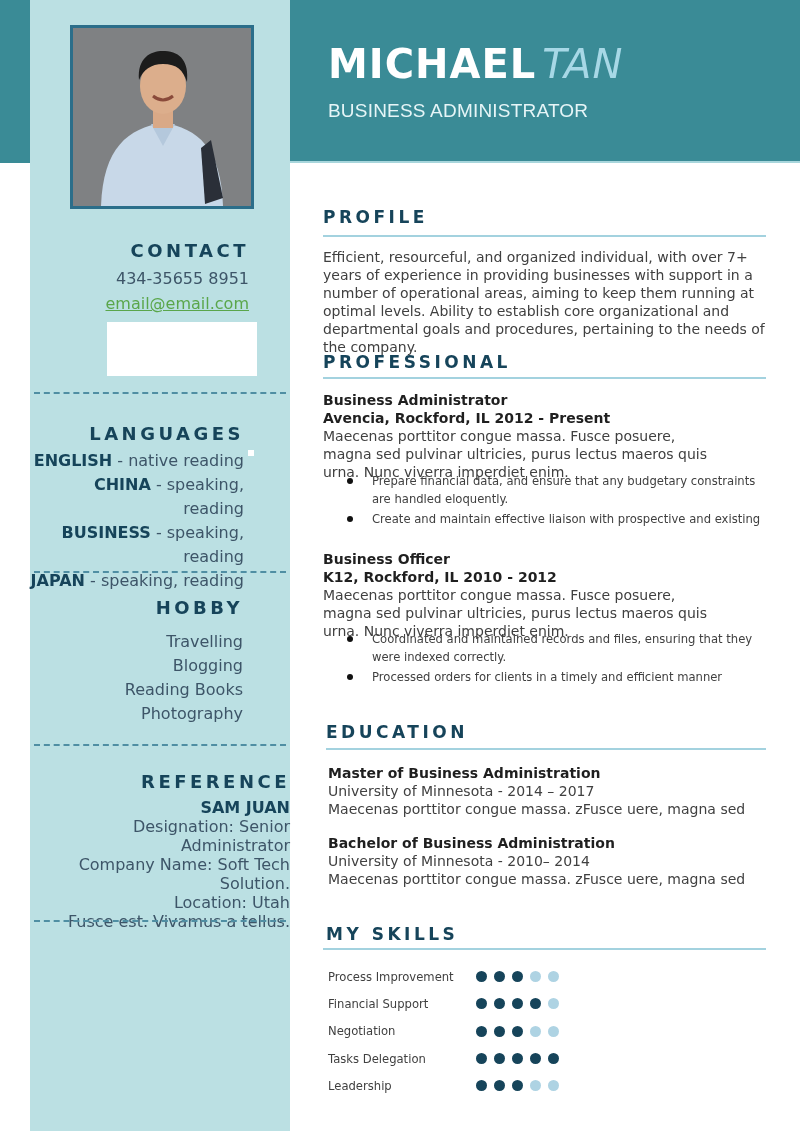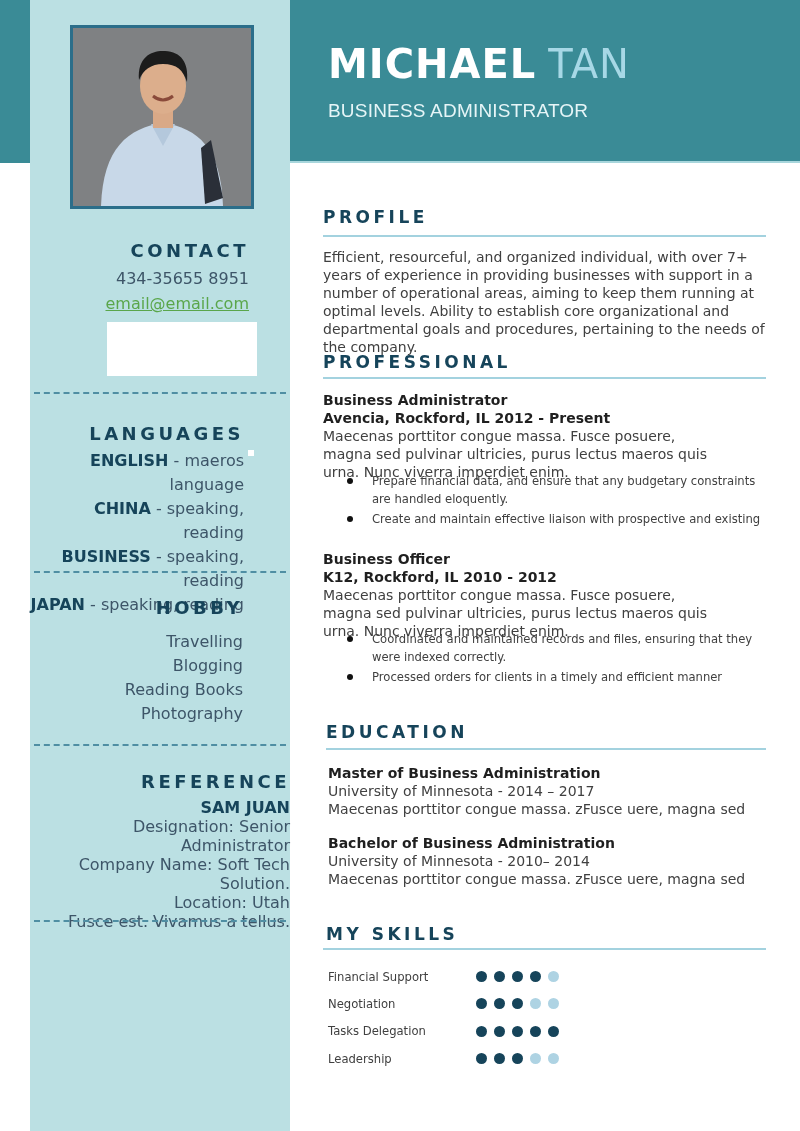--- a/index.html
+++ b/index.html
@@ -5,21 +5,21 @@
   * { margin:0; padding:0; box-sizing:border-box; }
   html, body { width:800px; height:1131px; background:#ffffff; overflow:hidden; }
   body { position:relative; font-family:"Liberation Sans", sans-serif; color:#3a3a3a; }
 
   .band-left { position:absolute; left:0; top:0; width:30px; height:163px; background:#3a8b96; }
   .sidebar { position:absolute; left:30px; top:0; width:260px; height:1131px; background:#bbe0e3; }
   .header { position:absolute; left:290px; top:0; width:510px; height:163px; background:#3a8b96; border-bottom:2px solid #a8d6dc; }
 
   .name { position:absolute; left:38px; top:40px; font-family:"DejaVu Sans", sans-serif; font-size:40px; letter-spacing:1px; line-height:48px; white-space:nowrap; }
   .name .first { color:#ffffff; font-weight:bold; }
-  .name .last { color:#a7d8e6; font-weight:normal; margin-left:12px; }
+  .name .last { color:#a7d8e6; font-weight:normal; margin-left:6px;font-style:italic; }
   .job-title { position:absolute; left:38px; top:100px; font-size:19px; color:#e6f5f7; letter-spacing:0.2px; }
 
   .photo { position:absolute; left:70px; top:25px; width:184px; height:184px; border:3px solid #2b6e8a; background:#808284; overflow:hidden; }
 
   .side-section { position:absolute; left:30px; width:260px; text-align:right; }
   .side-heading { font-family:"DejaVu Sans", sans-serif; font-weight:bold; font-size:18px; letter-spacing:3.5px; color:#16445a; }
   .side-text { font-family:"DejaVu Sans", sans-serif; font-size:16px; color:#3d5568; line-height:24px; }
   .side-text b { color:#16445a; }
   .email { color:#5aa64b; text-decoration:underline; }
   .white-box { position:absolute; left:107px; top:322px; width:150px; height:54px; background:#ffffff; }
@@ -69,21 +69,21 @@
 <div class="side-section" style="top:240px; padding-right:41px;">
   <div class="side-heading">CONTACT</div>
   <div class="side-text" style="margin-top:6px;">434-35655 8951</div>
   <div class="side-text" style="line-height:26px;"><a class="email">email@email.com</a></div>
 </div>
 <div class="white-box"></div>
 <div class="dash" style="top:392px;"></div>
 
 <div class="side-section" style="top:423px; padding-right:46px;">
   <div class="side-heading">LANGUAGES</div>
-  <div class="side-text" style="margin-top:5px;"><b>ENGLISH</b><span> - maeros language</span></div>
+  <div class="side-text" style="margin-top:5px;"><b>ENGLISH</b><span> - native reading</span></div>
   <div class="side-text"><b>CHINA</b><span> - speaking, reading</span></div>
   <div class="side-text"><b>BUSINESS</b><span> - speaking, reading</span></div>
   <div class="side-text"><b>JAPAN</b><span> - speaking, reading</span></div>
 </div>
 <div class="tiny-white"></div>
 <div class="dash" style="top:571px;"></div>
 
 <div class="side-section" style="top:597px; padding-right:47px;">
   <div class="side-heading">HOBBY</div>
   <div class="side-text" style="margin-top:12px;">Travelling</div>
@@ -142,20 +142,30 @@
   <div><b>Bachelor of Business Administration</b></div>
   <div>University of Minnesota - 2010– 2014</div>
   <div>Maecenas porttitor congue massa. zFusce  uere, magna sed</div>
 </div>
 
 <div class="main-heading" style="top:924px; left:326px;">MY SKILLS</div>
 <div class="rule" style="top:948px; left:323px;"></div>
 
 <div class="skills" id="skills-list">
   <div class="skill-row">
+    <span class="skill-name">Process Improvement</span>
+    <span class="dots">
+        <span class="dot" style="background: rgb(22, 68, 90);"></span>
+        <span class="dot" style="background: rgb(22, 68, 90);"></span>
+        <span class="dot" style="background: rgb(22, 68, 90);"></span>
+        <span class="dot" style="background: rgb(174, 211, 227);"></span>
+        <span class="dot" style="background: rgb(174, 211, 227);"></span>
+      </span>
+  </div>
+  <div class="skill-row">
     <span class="skill-name">Financial Support</span>
     <span class="dots">
         <span class="dot" style="background: rgb(22, 68, 90);"></span>
         <span class="dot" style="background: rgb(22, 68, 90);"></span>
         <span class="dot" style="background: rgb(22, 68, 90);"></span>
         <span class="dot" style="background: rgb(22, 68, 90);"></span>
         <span class="dot" style="background: rgb(174, 211, 227);"></span>
       </span>
   </div>
   <div class="skill-row">

